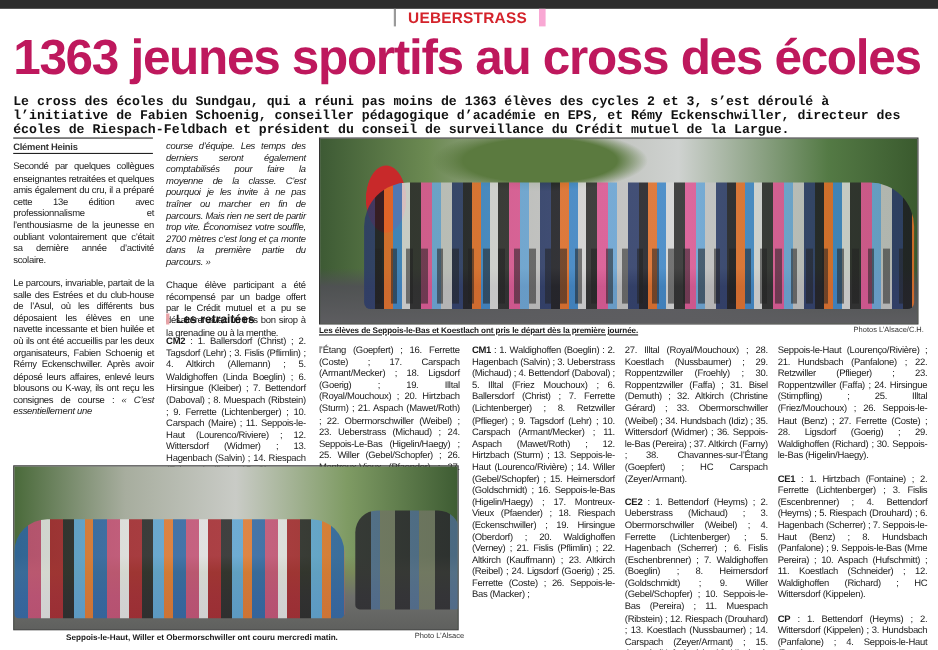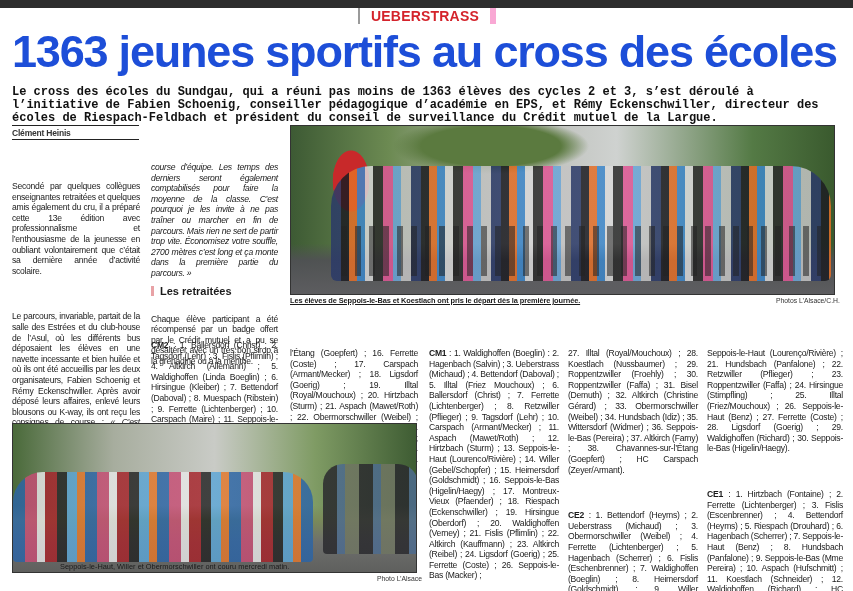--- a/index.html
+++ b/index.html
@@ -2,30 +2,30 @@
 <html><head>
 <meta charset="utf-8">
 <style>
   * { box-sizing: border-box; margin: 0; padding: 0; }
   html, body { width: 853px; height: 591px; overflow: hidden; background: #fff; }
   body { position: relative; font-family: "Liberation Sans", sans-serif; color: #1a1a1a; }
 
   .topbar { position: absolute; left: 0; top: 0; width: 853px; height: 8px; background: #2d2d2d; }
   .rubric { position: absolute; left: 358px; top: 8px; height: 16px; padding: 0 11px; border-left: 2px solid #9a9a9a; border-right: 6px solid #f9a8d4; color: #d4232b; font-weight: bold; font-size: 14px; line-height: 16px; letter-spacing: 0.2px; }
 
-  .headline { position: absolute; left: 12px; top: 26px; font-family: "Liberation Sans", sans-serif; font-weight: bold; font-size: 45px; line-height: 52px; color: #1d4ed8; letter-spacing: -1.2px; white-space: nowrap; }
+  .headline { position: absolute; left: 12px; top: 26px; font-family: "Liberation Sans", sans-serif; font-weight: bold; font-size: 45px; line-height: 52px; color: #be185d; letter-spacing: -1.2px; white-space: nowrap; }
 
   .chapo { position: absolute; left: 12px; top: 86px; width: 830px; font-weight: bold; font-size: 12px; line-height: 13px; color: #111; font-family: Liberation Mono, monospace; }
 
   .byline-rule { position: absolute; left: 12px; top: 125px; width: 127px; border-top: 1px solid #222; }
   .byline { position: absolute; left: 12px; top: 128px; font-weight: bold; font-size: 8.5px; color: #333; letter-spacing: -0.2px; }
   .byline-rule2 { position: absolute; left: 12px; top: 139px; width: 127px; border-top: 1px solid #222; }
 
   .col { position: absolute; font-family: "Liberation Sans", sans-serif; font-size: 8.6px; line-height: 10.6px; text-align: justify; letter-spacing: -0.25px; color: #1a1a1a; }
-  .col p { margin-bottom: 10.6px; margin-top: 35px; }
+  .col p { margin-bottom: 10.6px; }
   .col em { font-style: italic; }
   .col b { font-weight: bold; }
 
   .col1 { left: 12px; top: 146px; width: 128px; }
   .col2 { left: 151px; top: 127px; width: 127px; }
 
   .section-title { position: absolute; left: 151px; top: 285px; font-weight: bold; font-size: 11px; color: #1a1a1a; }
   .section-bar { display: inline-block; width: 3px; height: 10px; background: #e8a2a6; margin-right: 6px; vertical-align: -1px; }
 
   .results-cm2a { left: 151px; top: 305px; width: 127px; }
@@ -56,21 +56,21 @@
     background:
       linear-gradient(180deg, rgba(0,0,0,0) 0%, rgba(0,0,0,0) 55%, #7a8a5a 65%, #6e6f6c 80%, #5f605e 100%),
       linear-gradient(90deg, #4a6a3a 0%, #a7ad9e 25%, #c9cbc6 50%, #7f9b64 75%, #3e5c33 100%);
   }
   .crowd2 { position: absolute; left: 0; top: 48px; width: 300px; height: 90px;
     background: repeating-linear-gradient(90deg, #2b64a6 0 12px, #c74d74 12px 24px, #e8e8e8 24px 32px, #a6232a 32px 44px, #232323 44px 54px, #5ba5d6 54px 64px, #e4772b 64px 72px);
     border-radius: 30px 30px 4px 4px; opacity: 0.82; }
   .adults2 { position: absolute; left: 310px; top: 40px; width: 95px; height: 90px;
     background: repeating-linear-gradient(90deg, #2a2a2e 0 14px, #4d6b8e 14px 22px, #6f7562 22px 36px);
     border-radius: 20px 20px 4px 4px; opacity: 0.85; }
-  .photo2-caption { position: absolute; left: 12px; top: 562px; font-weight: normal; font-size: 7.4px; color: #1a1a1a; padding-left: 48px; }
+  .photo2-caption { position: absolute; left: 12px; top: 575px; font-weight: bold; font-size: 7.4px; color: #1a1a1a; padding-left: 48px; }
   .photo2-credit { position: absolute; left: 377px; top: 575px; font-size: 6.8px; color: #333; }
 </style>
 </head>
 <body>
 
 <div class="topbar"></div>
 <div class="rubric">UEBERSTRASS</div>
 
 <h1 class="headline">1363 jeunes sportifs au cross des écoles</h1>
 

